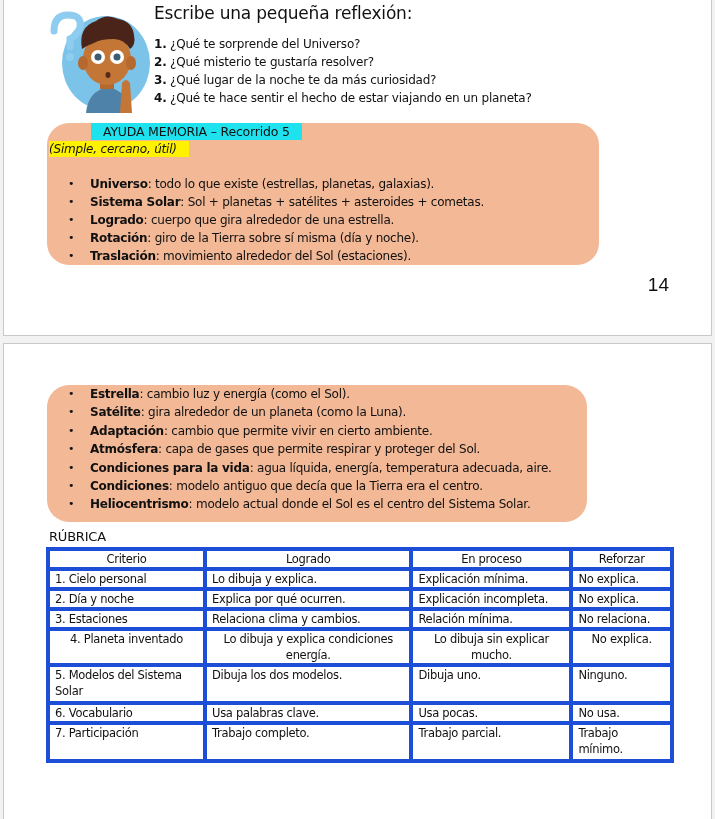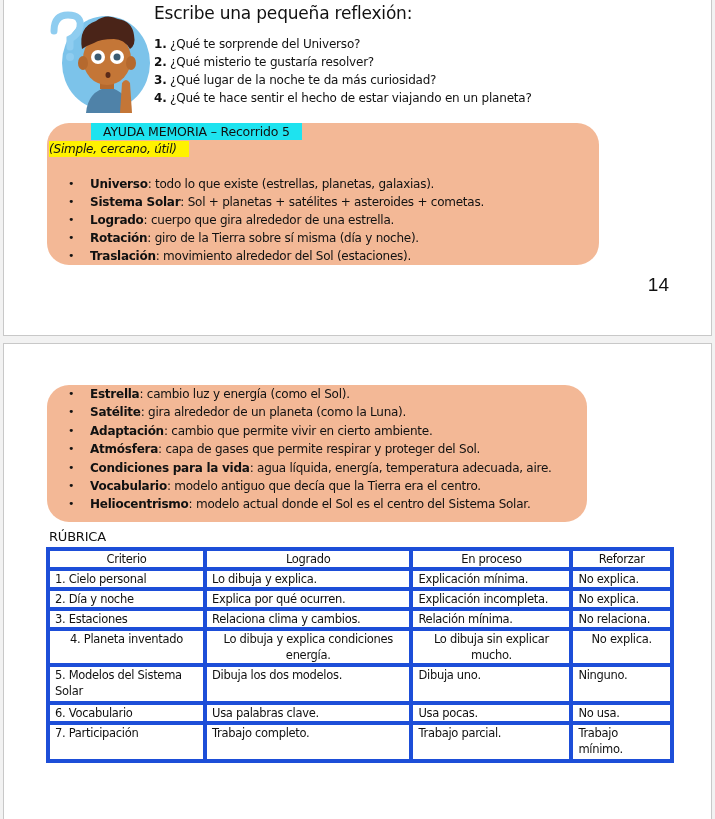--- a/index.html
+++ b/index.html
@@ -177,21 +177,21 @@
     <li>
         <span class="dot">•</span>
         <span><span class="term">Atmósfera</span><span>: capa de gases que permite respirar y proteger del Sol.</span></span>
       </li>
     <li>
         <span class="dot">•</span>
         <span><span class="term">Condiciones para la vida</span><span>: agua líquida, energía, temperatura adecuada, aire.</span></span>
       </li>
     <li>
         <span class="dot">•</span>
-        <span><span class="term">Vocabulario</span><span>: modelo antiguo que decía que la Tierra era el centro.</span></span>
+        <span><span class="term">Condiciones</span><span>: modelo antiguo que decía que la Tierra era el centro.</span></span>
       </li>
     <li>
         <span class="dot">•</span>
         <span><span class="term">Heliocentrismo</span><span>: modelo actual donde el Sol es el centro del Sistema Solar.</span></span>
       </li>
   </ul>
 
   <div class="rubric-title">RÚBRICA</div>
 
   <table class="rubric">

